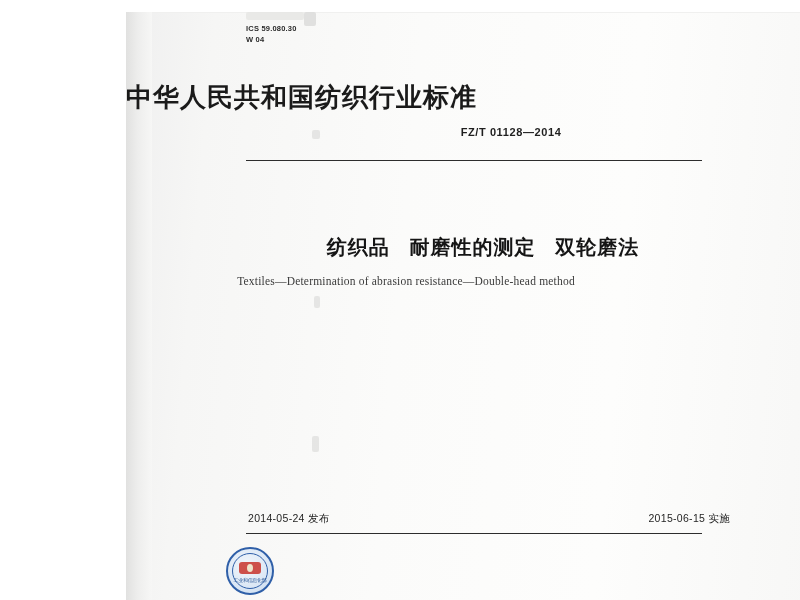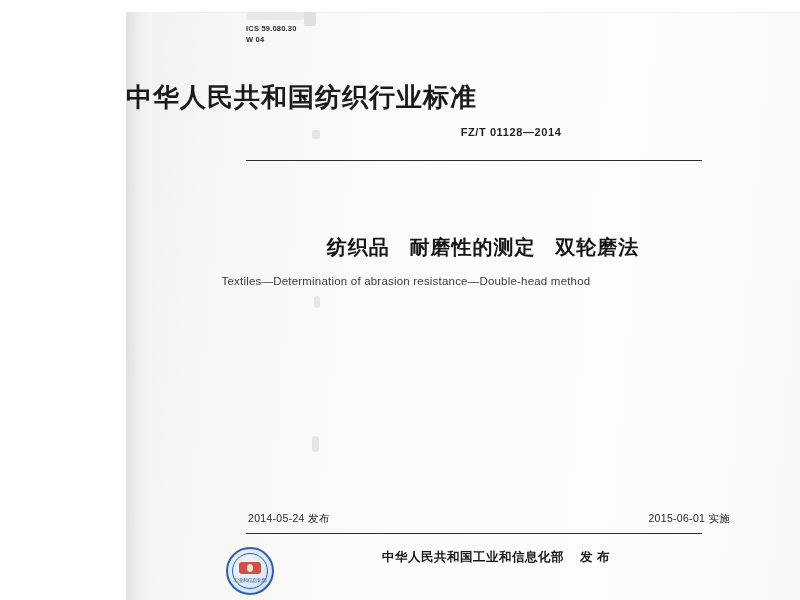--- a/index.html
+++ b/index.html
@@ -143,21 +143,21 @@
     white-space: pre;
     padding-left: 12px;
   }
 
   .doc-title-en {
     position: absolute;
     left: 0;
     top: 263px;
     width: 560px;
     text-align: center;
-    font-family: Liberation Sans, sans-serif;
+    font-family: Liberation Serif, serif;
     font-size: 11.5px;
     color: #3a3a3a;
     letter-spacing: .2px;
   }
 
   .date-issue {
     position: absolute;
     left: 122px;
     top: 500px;
     font-family: "Liberation Sans", sans-serif;
@@ -277,29 +277,28 @@
       <div class="std-number">FZ/T 01128—2014</div>
 
       <div class="rule-top"></div>
 
       <div class="doc-title-cn">纺织品   耐磨性的测定   双轮磨法</div>
 
       <div class="doc-title-en">Textiles—Determination of abrasion resistance—Double-head method</div>
 
       <div class="date-issue">2014-05-24 发布</div>
 
-      <div class="date-implement">2015-06-01 实施</div>
+      <div class="date-implement">2015-06-15 实施</div>
 
       <div class="rule-bottom"></div>
 
       <div class="emblem">
         <div class="ring-outer"></div>
         <div class="ring-inner"></div>
         <div class="core"></div>
         <div class="seal-text">工业和信息化部</div>
       </div>
 
-      <div class="publisher">中华人民共和国工业和信息化部    发 布</div>
 
     </div>
   </div>
 
 </div>
 
 </body></html>

